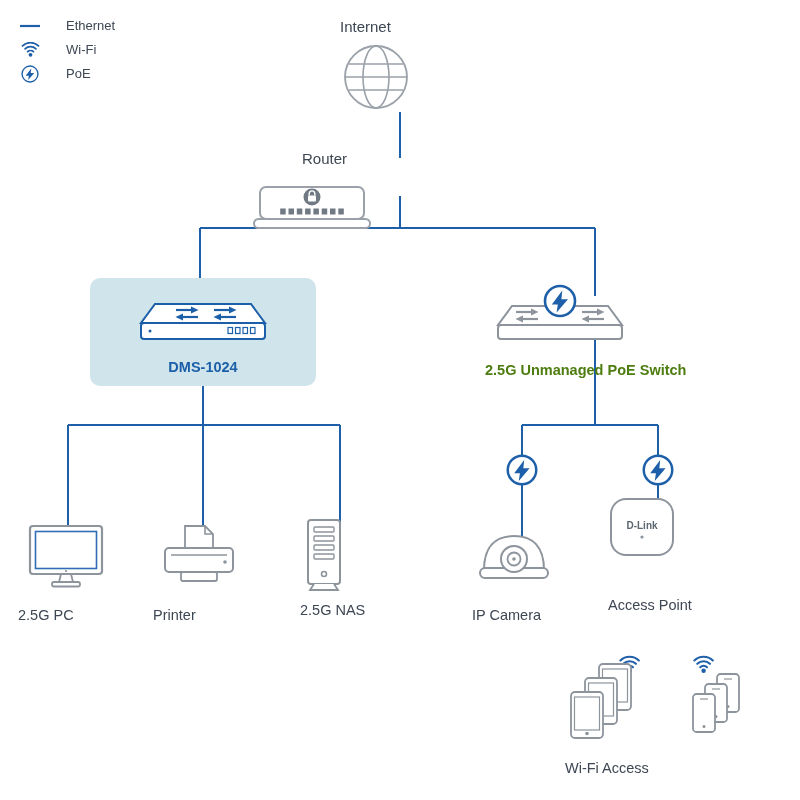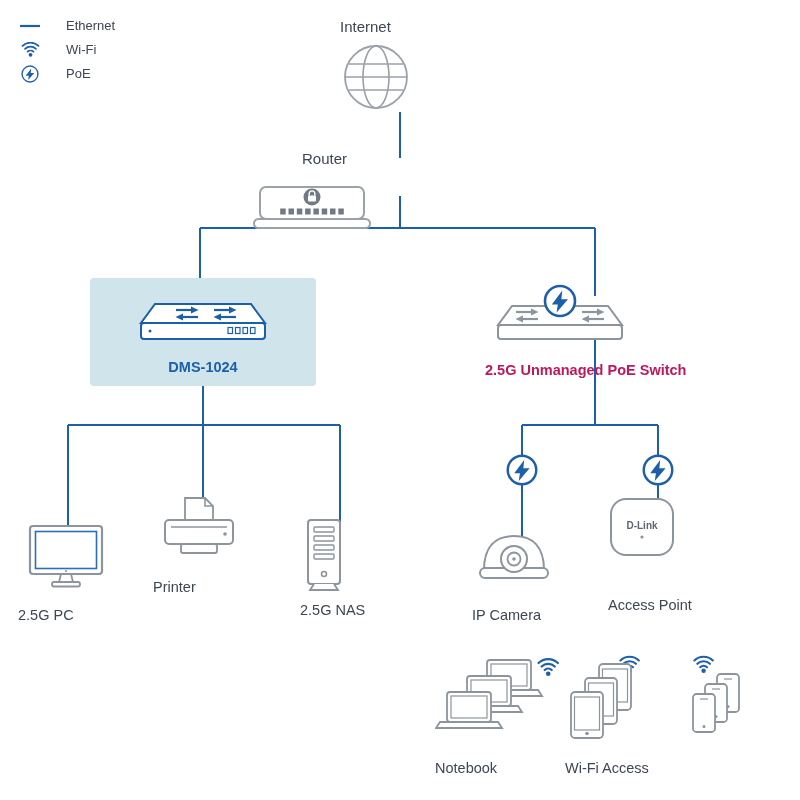--- a/index.html
+++ b/index.html
@@ -3,23 +3,23 @@
 <meta charset="utf-8">
 <style>
   html,body{margin:0;padding:0;background:#fff;}
   .canvas{position:relative;width:800px;height:800px;background:#ffffff;font-family:"Liberation Sans",sans-serif;overflow:hidden;}
   .lines-svg{position:absolute;left:0;top:0;z-index:1;}
   .node{position:absolute;z-index:2;display:flex;flex-direction:column;align-items:flex-start;}
   .node-label{font-size:14.5px;color:#3d4653;white-space:nowrap;}
   .node-label.big{font-size:15px;}
   .router-node{flex-direction:row;align-items:center;gap:14px;}
   .router-node .node-label{width:70px;text-align:right;}
-  .highlight-box{position:absolute;left:90px;top:278px;width:226px;height:108px;background:#cfe4eb;border-radius:4px;z-index:2;display:flex;flex-direction:column;align-items:center;padding-top:20px;box-sizing:border-box;}
+  .highlight-box{position:absolute;left:90px;top:278px;width:226px;height:108px;background:#cfe4eb;border-radius:10px;z-index:2;display:flex;flex-direction:column;align-items:center;padding-top:20px;box-sizing:border-box;}
   .dms-label{font-size:14.5px;font-weight:bold;color:#1b5fa8;margin-top:13px;white-space:nowrap;}
-  .poe-switch-label{font-size:14.5px;font-weight:bold;color:#be185d;margin-top:12px;white-space:nowrap;}
+  .poe-switch-label{font-size:14.5px;font-weight:bold;color:#4d7c0f;margin-top:12px;white-space:nowrap;}
   .legend{position:absolute;left:18px;top:16px;z-index:3;display:flex;flex-direction:column;gap:5px;}
   .legend-row{display:flex;align-items:center;gap:24px;height:19px;}
   .legend-icon{width:24px;display:flex;justify-content:center;align-items:center;}
   .legend-label{font-size:13px;color:#3d4653;}
   .mt6{margin-top:6px;}
 </style>
 </head>
 <body>
 
 <svg style="position:absolute;width:0;height:0" aria-hidden="true">
@@ -144,21 +144,21 @@
     <svg width="96" height="70" viewBox="0 0 96 70">
       <rect x="12" y="2" width="72" height="48" rx="3" fill="#ffffff" stroke="#8d949c" stroke-width="2.2"></rect>
       <rect x="17.5" y="7.5" width="61" height="37" fill="#ffffff" stroke="#2f6db4" stroke-width="1.6"></rect>
       <path d="M43,50 h10 l2,8 h-14 Z" fill="#ffffff" stroke="#8d949c" stroke-width="1.8"></path>
       <rect x="34" y="58" width="28" height="4.5" rx="2" fill="#ffffff" stroke="#8d949c" stroke-width="1.8"></rect>
       <circle cx="48" cy="47" r="1.1" fill="#8d949c"></circle>
     </svg>
     <div class="node-label" style="margin-top:13px;">2.5G PC</div>
   </div>
 
-  <div class="node" style="left:153px;top:496px;width:100px;">
+  <div class="node" style="left:153px;top:524px;width:100px;">
     <svg width="92" height="66" viewBox="0 0 92 66">
       <path d="M32,2 h20 l8,8 v16 h-28 Z" fill="#ffffff" stroke="#8d949c" stroke-width="1.8"></path>
       <path d="M52,2 v8 h8" fill="none" stroke="#8d949c" stroke-width="1.6"></path>
       <rect x="12" y="24" width="68" height="24" rx="4" fill="#ffffff" stroke="#8d949c" stroke-width="2"></rect>
       <line x1="18" y1="31" x2="74" y2="31" stroke="#8d949c" stroke-width="1.4"></line>
       <rect x="28" y="48" width="36" height="9" rx="2" fill="#ffffff" stroke="#8d949c" stroke-width="1.8"></rect>
       <circle cx="72" cy="38" r="1.8" fill="#8d949c"></circle>
     </svg>
     <div class="node-label" style="margin-top:17px;">Printer</div>
   </div>
@@ -189,43 +189,20 @@
 
   <div class="node" style="left:608px;top:497px;width:100px;">
     <svg width="68" height="62" viewBox="0 0 68 62">
       <rect x="3" y="2" width="62" height="56" rx="15" fill="#ffffff" stroke="#8d949c" stroke-width="2"></rect>
       <text x="34" y="32" text-anchor="middle" font-size="10" font-weight="bold" fill="#5b6670" font-family="Liberation Sans, sans-serif">D-Link</text>
       <circle cx="34" cy="40" r="1.6" fill="#8d949c"></circle>
     </svg>
     <div class="node-label" style="margin-top:38px;">Access Point</div>
   </div>
 
-  <div class="node" style="left:435px;top:650px;width:130px;">
-    <svg width="130" height="104" viewBox="0 0 130 104">
-      <use href="#wifi-glyph" transform="translate(100,2) scale(1.1)"></use>
-      <g stroke="#8d949c" fill="#ffffff">
-        <g>
-          <rect x="52" y="10" width="44" height="30" rx="3" stroke-width="1.8"></rect>
-          <rect x="56" y="14" width="36" height="22" stroke-width="1.2"></rect>
-          <path d="M45,40 L103,40 L107,46 L41,46 Z" stroke-width="1.8"></path>
-        </g>
-        <g>
-          <rect x="32" y="26" width="44" height="30" rx="3" stroke-width="1.8"></rect>
-          <rect x="36" y="30" width="36" height="22" stroke-width="1.2"></rect>
-          <path d="M25,56 L83,56 L87,62 L21,62 Z" stroke-width="1.8"></path>
-        </g>
-        <g>
-          <rect x="12" y="42" width="44" height="30" rx="3" stroke-width="1.8"></rect>
-          <rect x="16" y="46" width="36" height="22" stroke-width="1.2"></rect>
-          <path d="M5,72 L63,72 L67,78 L1,78 Z" stroke-width="1.8"></path>
-        </g>
-      </g>
-    </svg>
-    <div class="node-label" style="margin-top:6px;">Notebook</div>
-  </div>
 
   <div class="node" style="left:565px;top:650px;width:190px;">
     <svg width="190" height="104" viewBox="0 0 190 104">
       <use href="#wifi-glyph" transform="translate(52,0) scale(1.05)"></use>
       <g stroke="#8d949c" fill="#ffffff">
         <g>
           <rect x="34" y="14" width="32" height="46" rx="4" stroke-width="1.8"></rect>
           <rect x="37.5" y="19" width="25" height="33" stroke-width="1.2"></rect>
           <circle cx="50" cy="55.5" r="1.8" fill="#8d949c" stroke="none"></circle>
         </g>

